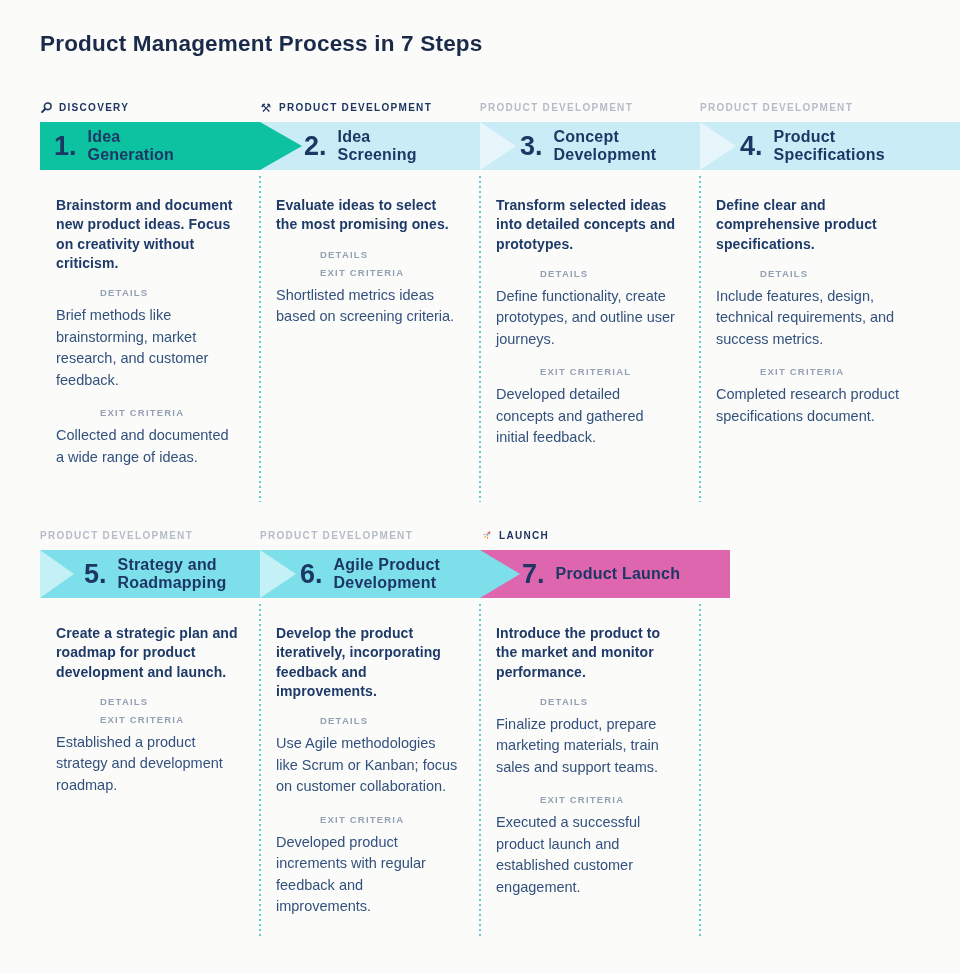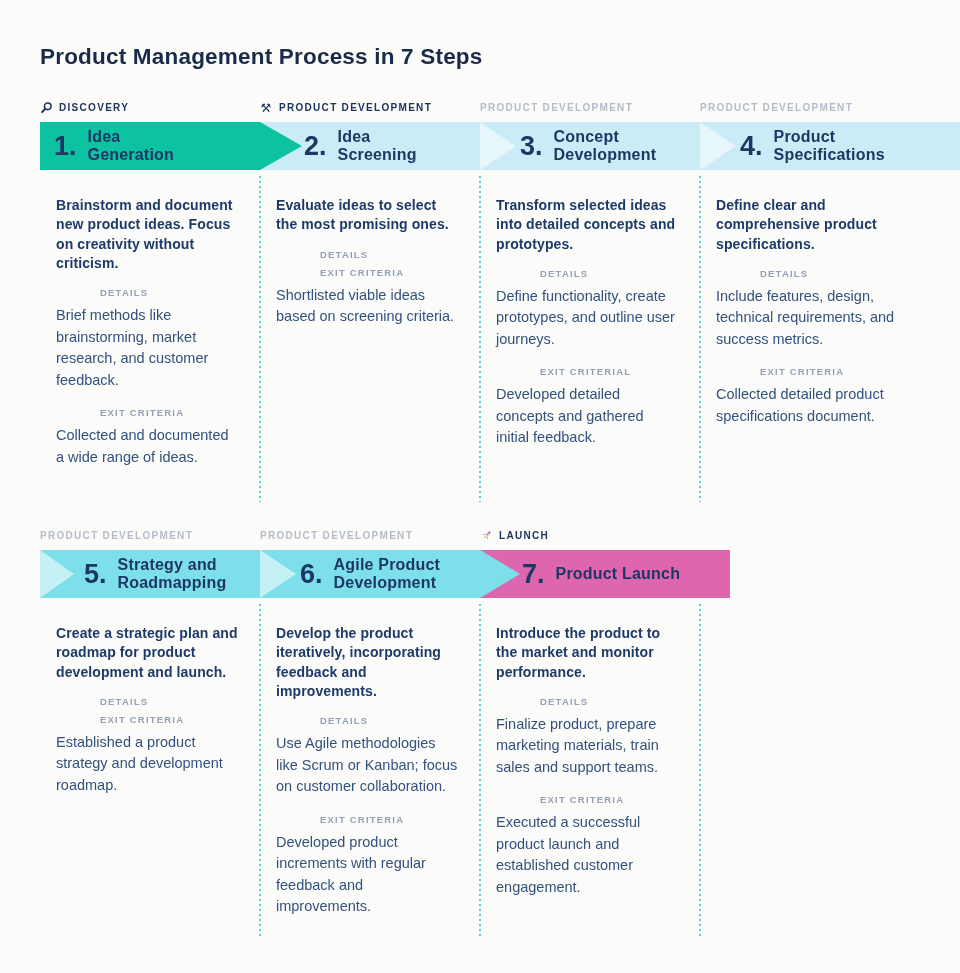--- a/index.html
+++ b/index.html
@@ -3,21 +3,21 @@
 <meta charset="utf-8">
 <style>
   html,body{margin:0;padding:0;}
   body{
     width:960px;height:973px;position:relative;overflow:hidden;
     background:#fbfbfa;
     font-family:"Liberation Sans","DejaVu Sans",sans-serif;
     -webkit-font-smoothing:antialiased;
   }
   .page-title{
-    position:absolute;left:40px;top:44px;margin:0;
+    position:absolute;left:40px;top:31px;margin:0;
     font-size:22.5px;font-weight:bold;color:#1a2b4a;letter-spacing:.2px;
   }
   .row{position:absolute;left:40px;width:880px;}
   #row1{top:100px;height:402px;}
   #row2{top:528px;height:410px;}
   .cats{display:flex;height:15px;text-align:center;}
   .cat{width:220px;display:flex;align-items:center;gap:6px;
        font-size:10px;font-weight:bold;letter-spacing:1.3px;}
   .cat.navy{color:#1e3560;}
   .cat.gray{color:#b5bcc8;}
@@ -113,35 +113,35 @@
       <p class="lead">Brainstorm and document new product ideas. Focus on creativity without criticism.</p>
       <div class="sublabel">DETAILS</div>
       <p class="body">Brief methods like brainstorming, market research, and customer feedback.</p>
       <div class="sublabel">EXIT CRITERIA</div>
       <p class="body">Collected and documented a wide range of ideas.</p>
     </div>
     <div class="txtcol">
       <p class="lead">Evaluate ideas to select the most promising ones.</p>
       <div class="sublabel">DETAILS</div>
       <div class="sublabel">EXIT CRITERIA</div>
-      <p class="body">Shortlisted viable ideas based on screening criteria.</p>
+      <p class="body">Shortlisted metrics ideas based on screening criteria.</p>
     </div>
     <div class="txtcol">
       <p class="lead">Transform selected ideas into detailed concepts and prototypes.</p>
       <div class="sublabel">DETAILS</div>
       <p class="body">Define functionality, create prototypes, and outline user journeys.</p>
       <div class="sublabel">EXIT CRITERIAL</div>
       <p class="body">Developed detailed concepts and gathered initial feedback.</p>
     </div>
     <div class="txtcol">
       <p class="lead">Define clear and comprehensive product specifications.</p>
       <div class="sublabel">DETAILS</div>
       <p class="body">Include features, design, technical requirements, and success metrics.</p>
       <div class="sublabel">EXIT CRITERIA</div>
-      <p class="body">Collected detailed product specifications document.</p>
+      <p class="body">Completed research product specifications document.</p>
     </div>
   </div>
 
   <div class="vsep" style="left:219px;"></div>
   <div class="vsep" style="left:439px;"></div>
   <div class="vsep" style="left:659px;"></div>
 </div>
 
 <div class="row" id="row2">
 

